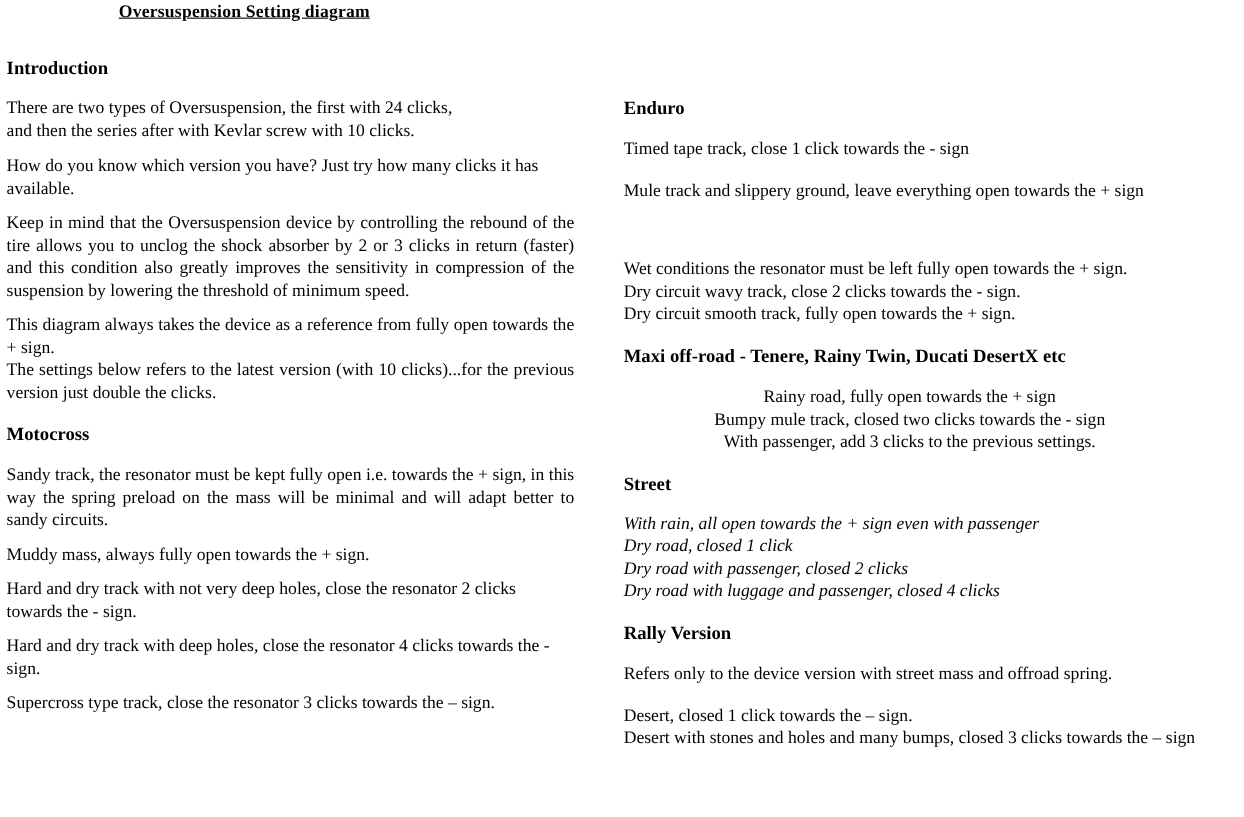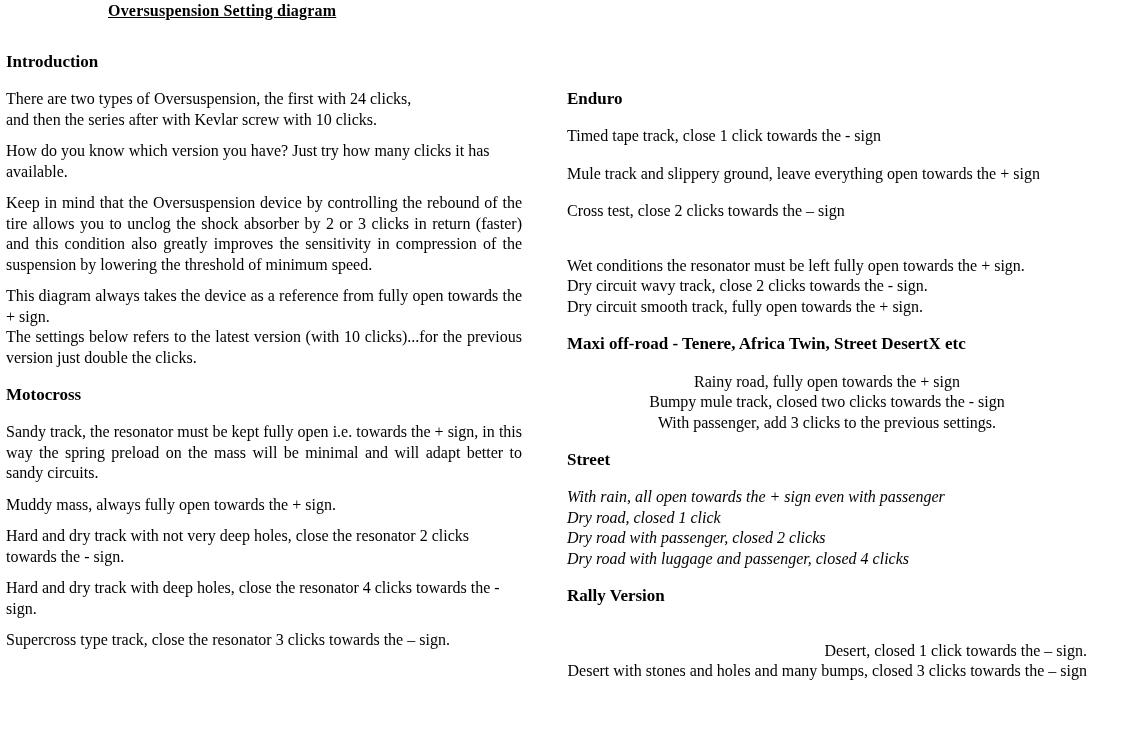--- a/index.html
+++ b/index.html
@@ -99,45 +99,45 @@
   </div>
 
   <div class="col col-right">
 
     <h2 class="section">Enduro</h2>
     <div class="gap-md"></div>
     <p class="para nojust">Timed tape track, close 1 click towards the - sign</p>
     <div class="gap-md"></div>
     <p class="para nojust">Mule track and slippery ground, leave everything open towards the + sign</p>
     <div class="gap-md"></div>
-    <p class="para nojust">Cross test, close 2 clicks towards the – sign</p>
     <div class="gap-md"></div>
 
     <div class="gap-md"></div>
     <p class="para nojust" style="white-space: pre-line;">Wet conditions the resonator must be left fully open towards the + sign.
 Dry circuit wavy track, close 2 clicks towards the - sign.
 Dry circuit smooth track, fully open towards the + sign.</p>
     <div class="gap-md"></div>
 
-    <h2 class="section"><span>Maxi off-road</span><span> - Tenere, Africa Twin, Street DesertX etc</span></h2>
+    <h2 class="section"><span>Maxi off-road</span><span> - Tenere, Rainy Twin, Ducati DesertX etc</span></h2>
     <div class="gap-md"></div>
     <p class="para nojust" style="white-space: pre-line; text-align: center;">Rainy road, fully open towards the + sign
 Bumpy mule track, closed two clicks towards the - sign
 With passenger, add 3 clicks to the previous settings.</p>
     <div class="gap-md"></div>
 
     <h2 class="section">Street</h2>
     <div class="gap-md"></div>
     <p class="para nojust" style="white-space: pre-line; font-style: italic;">With rain, all open towards the + sign even with passenger
 Dry road, closed 1 click
 Dry road with passenger, closed 2 clicks
 Dry road with luggage and passenger, closed 4 clicks</p>
     <div class="gap-md"></div>
 
     <h2 class="section">Rally Version</h2>
     <div class="gap-md"></div>
+    <p class="para nojust">Refers only to the device version with street mass and offroad spring.</p>
     <div class="gap-md"></div>
-    <p class="para nojust" style="white-space: pre-line; text-align: right;">Desert, closed 1 click towards the – sign.
+    <p class="para nojust" style="white-space: pre-line;">Desert, closed 1 click towards the – sign.
 Desert with stones and holes and many bumps, closed 3 clicks towards the –  sign</p>
 
   </div>
 
 </div>
 
 </body></html>

